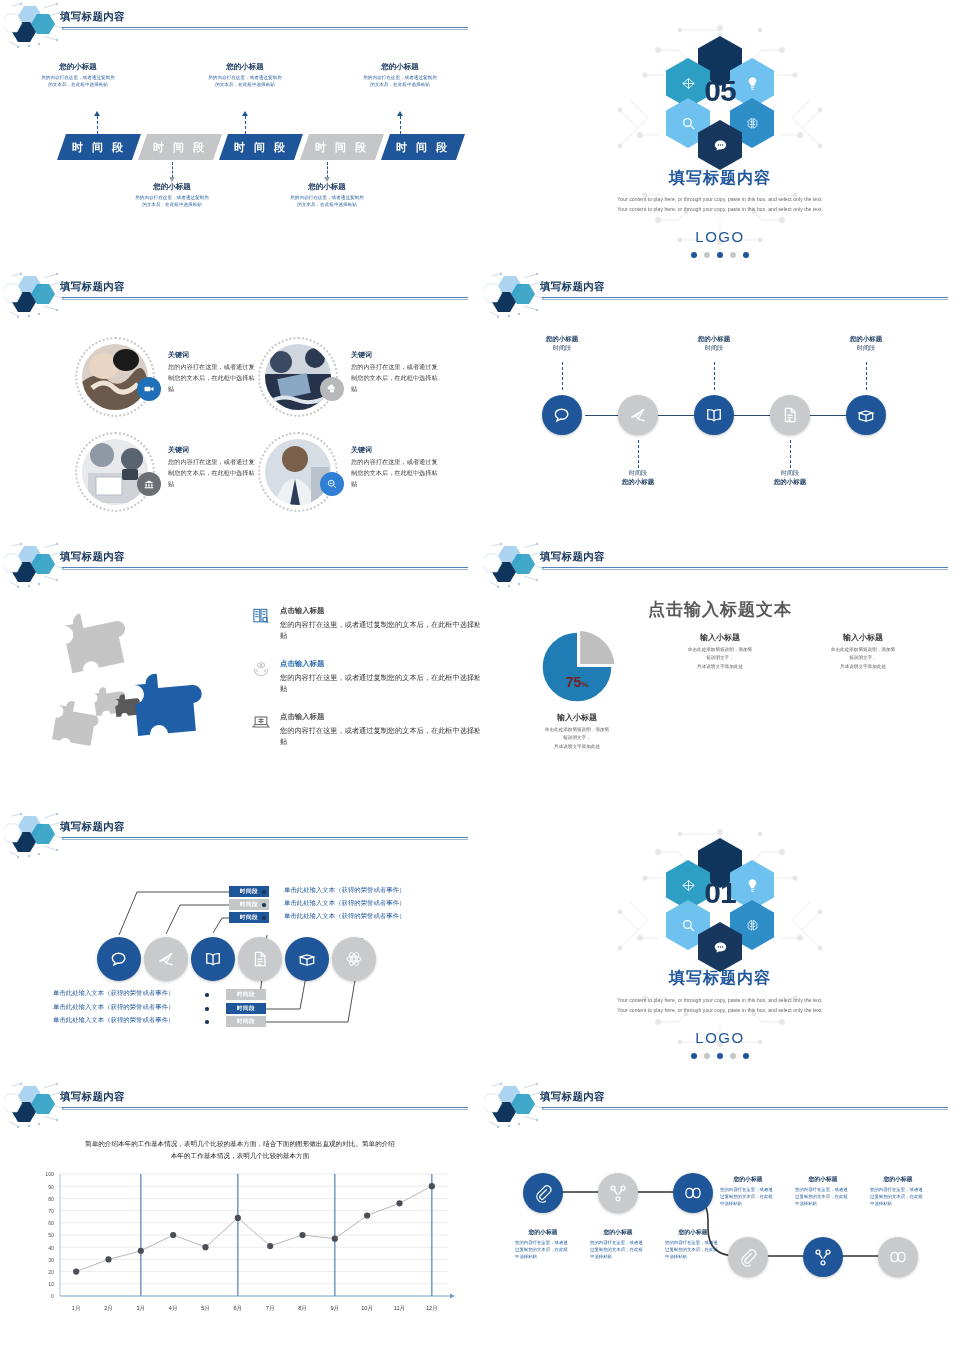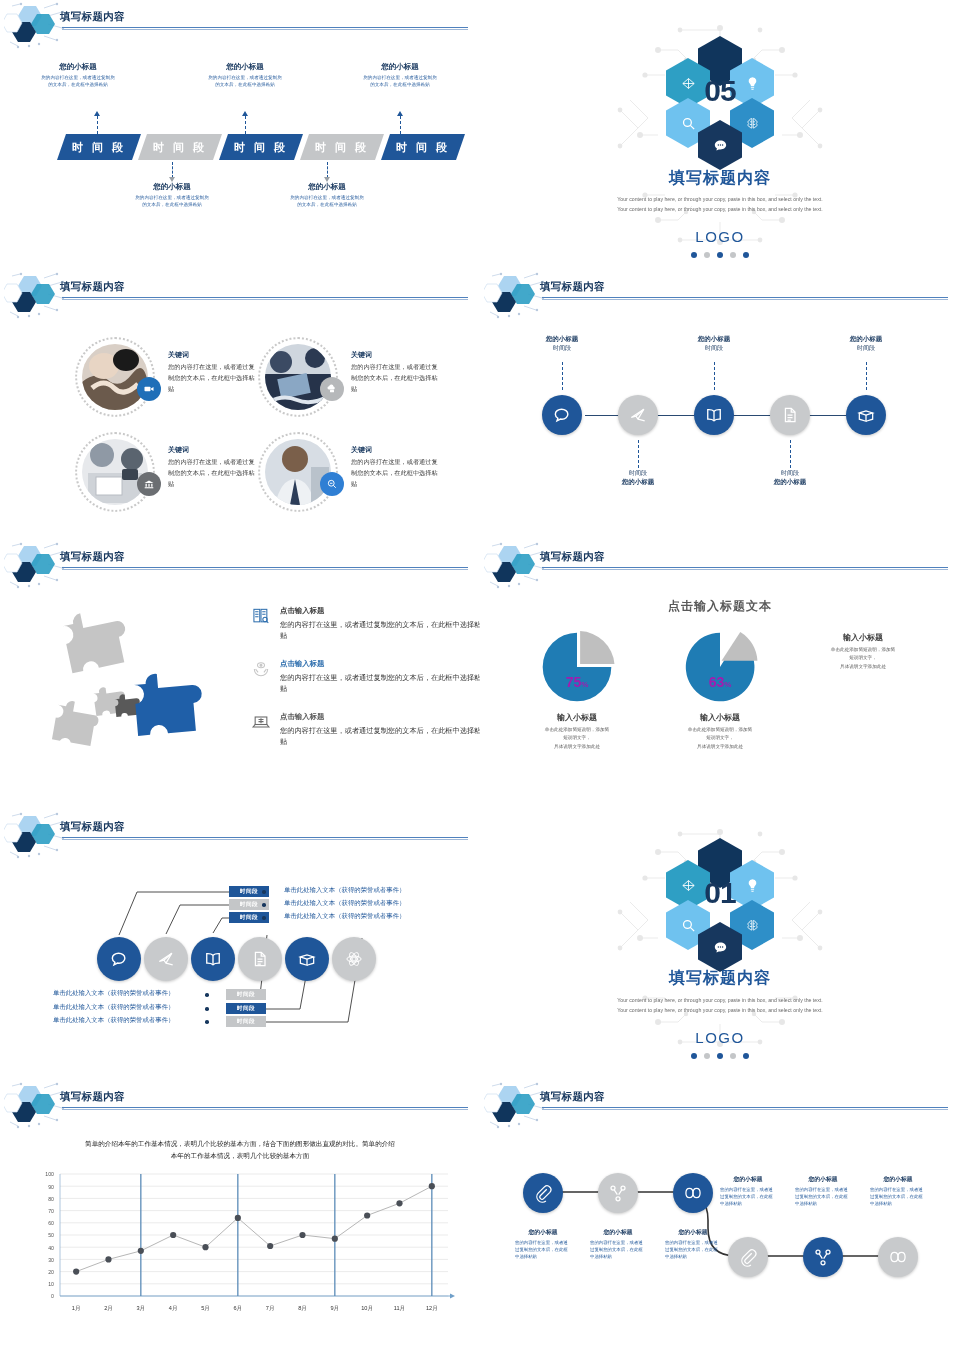--- a/index.html
+++ b/index.html
@@ -67,24 +67,24 @@
   .tl-lab .b{ font-size:6px; color:#17375e; }
 
   
   .pz-item{ position:absolute; display:flex; gap:8px; width:235px; }
   .pz-ic{ width:22px; height:22px; flex:0 0 22px; display:flex; align-items:flex-start; justify-content:center; }
   .pz-ic svg{ width:20px; height:20px; }
   .pz-h{ font-size:7.4px; font-weight:bold; margin-bottom:2.5px; }
   .pz-p{ font-size:7.2px; color:#333; line-height:1.55; }
 
   
-  .pie-title{ position:absolute; left:0; right:0; top:58px; text-align:center; font-size:12px; font-weight:bold; color:#595959; letter-spacing:1px; }
+  .pie-title{ position:absolute; left:0; right:0; top:58px; text-align:center; font-size:17px; font-weight:bold; color:#595959; letter-spacing:1px; }
   .pie-box{ position:absolute; width:130px; text-align:center; }
   .pie-svg{ width:78px; height:78px; display:block; margin:0 auto; }
-  .pie-pct{ position:absolute; left:0; right:0; top:46px; font-size:14px; font-weight:bold; color:#a21caf; }
+  .pie-pct{ position:absolute; left:0; right:0; top:46px; font-size:14px; font-weight:bold; color:#7f1d1d; }
   .pie-pct span{ font-size:8px; }
   .pie-h{ font-size:8px; font-weight:bold; color:#404040; margin-top:4px; }
   .pie-p{ font-size:4.6px; color:#555; line-height:1.8; margin-top:3px; }
 
   
   .bt{ position:absolute; height:11px; width:40px; display:flex; align-items:center; justify-content:center;
        font-size:5.6px; color:#fff; font-weight:bold; letter-spacing:.5px; }
   .bt.b{ background:#1f5699; } .bt.g{ background:#c4c6c8; }
   .s7-txt{ position:absolute; font-size:6.4px; color:#1f5699; white-space:nowrap; }
   .s7-bul{ position:absolute; width:3.5px; height:3.5px; border-radius:50%; background:#17375e; }
@@ -609,27 +609,20 @@
       </div>
       <div class="pie-h">输入小标题</div>
       <div class="pie-p">
         <div>单击此处添加简短说明，添加简</div>
         <div>短说明文字，</div>
         <div>具体说明文字添加此处</div>
       </div>
     </div>
 
     <div class="pie-box" style="left:175px; top:88px;">
-      <div style="position:relative; width:130px; height:80px;">
-        <svg class="pie-svg" viewBox="0 0 100 100">
-          <path d="M50 50 L73.5 12.7 A44 44 0 1 1 50 6 Z" fill="#1f7cb4"></path>
-          <path d="M52 42 L76 5 A46 46 0 0 1 98 42 Z" fill="#bfbfbf"></path>
-        </svg>
-        <div class="pie-pct"><span style="font-size:14px">63</span><span>%</span></div>
-      </div>
       <div class="pie-h">输入小标题</div>
       <div class="pie-p">
         <div>单击此处添加简短说明，添加简</div>
         <div>短说明文字，</div>
         <div>具体说明文字添加此处</div>
       </div>
     </div>
 
     <div class="pie-box" style="left:318px; top:88px;">
       <div class="pie-h">输入小标题</div>

